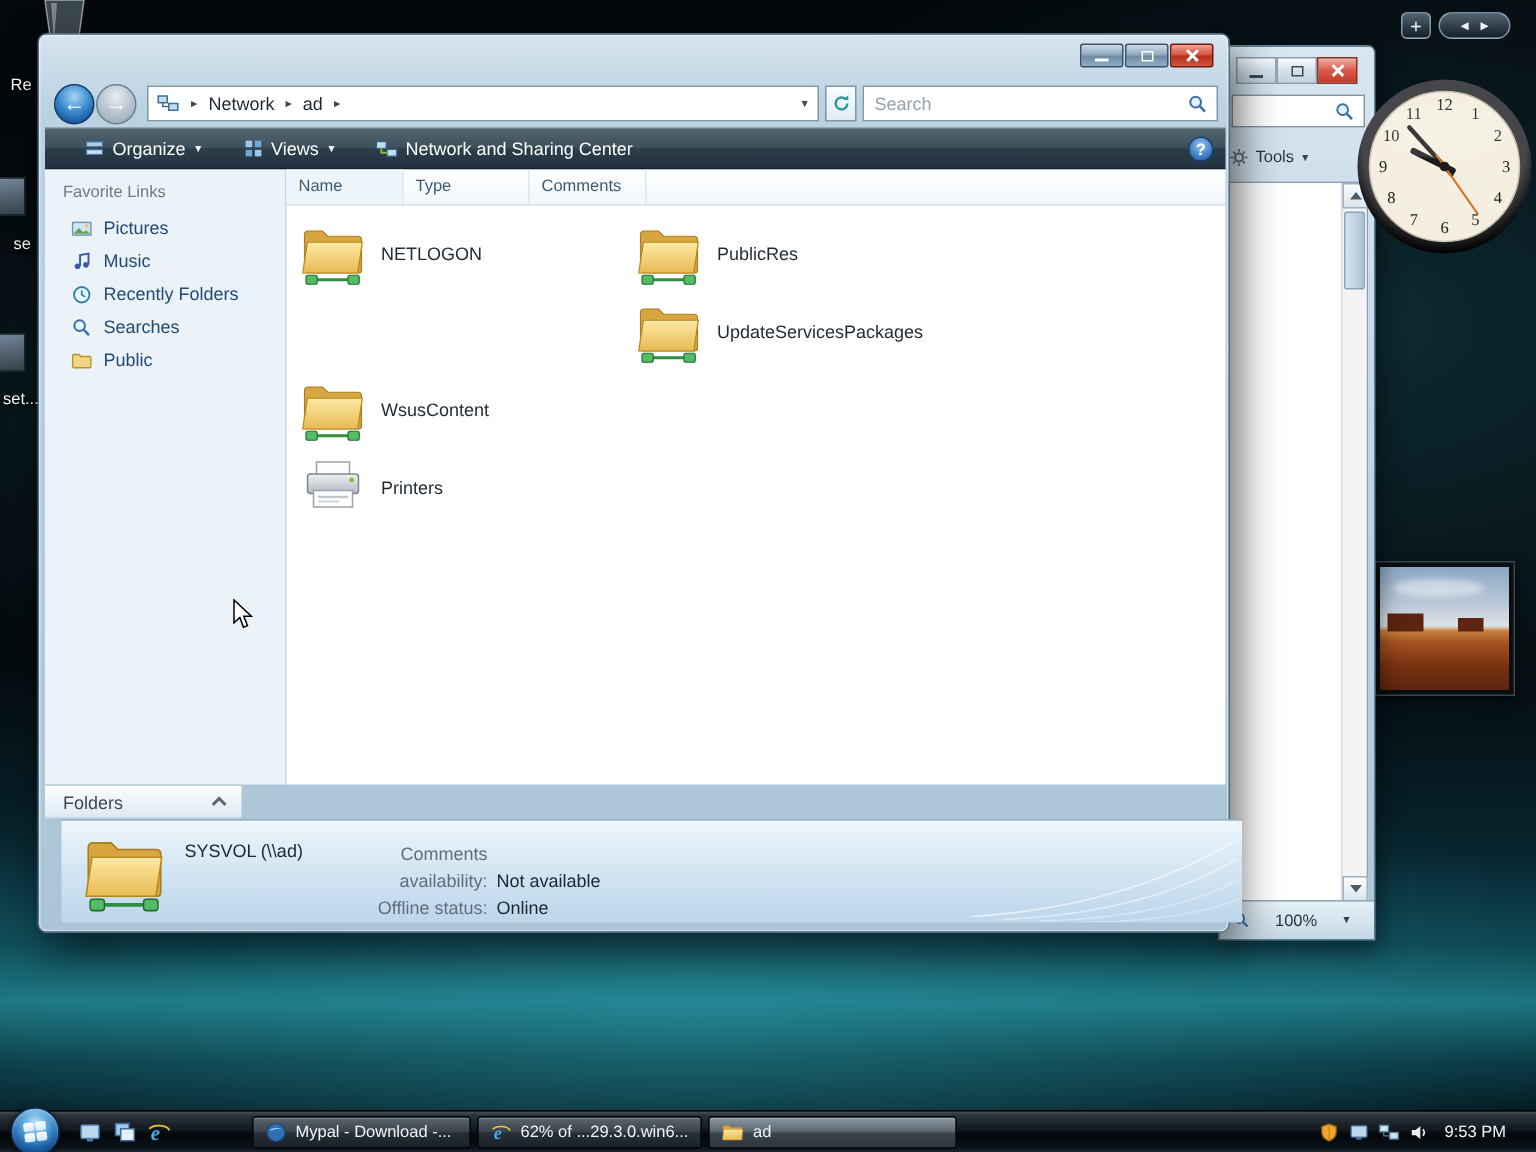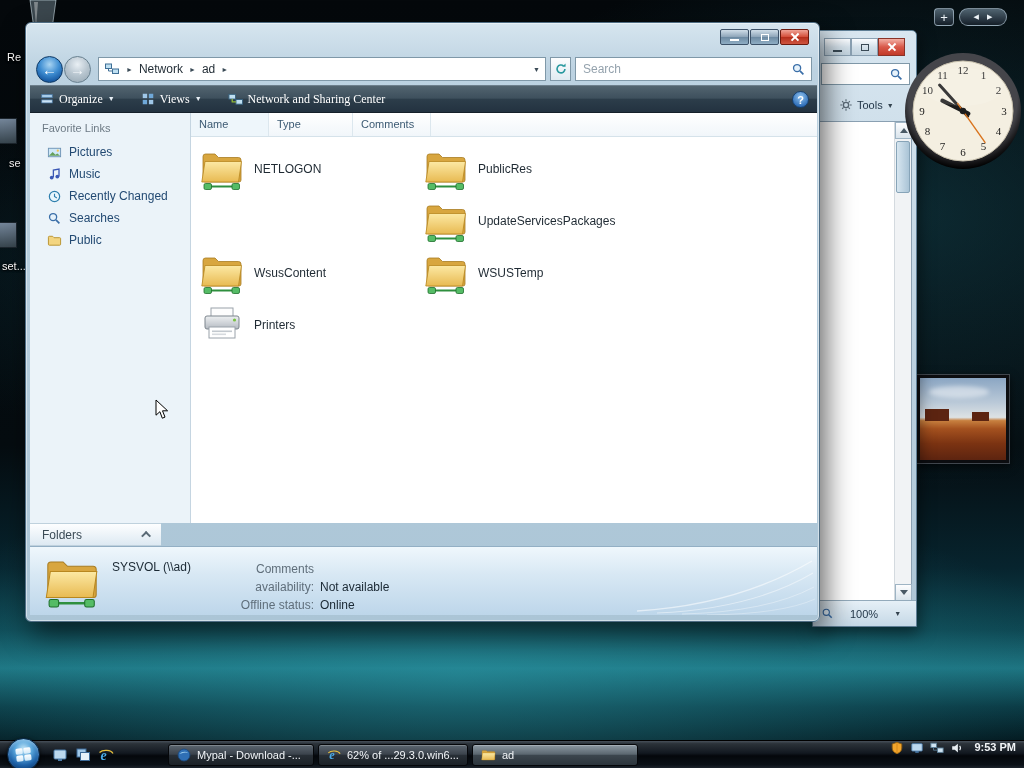--- a/index.html
+++ b/index.html
@@ -47,21 +47,21 @@
   .iecb { width:27px; height:18px; border:1px solid #8aa0b2; background:linear-gradient(180deg,#fbfdff,#d4e1ea 50%,#c2d3df);
     display:flex; align-items:center; justify-content:center; position:relative; }
   .iecb.close { background:linear-gradient(180deg,#f2b0a5,#d9594a 50%,#c23a28); border-color:#8a3328; }
   .gl-min { width:9px; height:2px; background:#3a4a56; margin-top:7px; }
   .gl-max { width:8px; height:7px; border:1.5px solid #3a4a56; }
   .gl-x { position:absolute; left:50%; top:50%; width:10px; height:1.8px; background:#fff; }
   .gl-x.a { transform:translate(-50%,-50%) rotate(45deg); }
   .gl-x.b { transform:translate(-50%,-50%) rotate(-45deg); }
   .ie-search { position:absolute; left:8px; top:32px; width:89px; height:22px; background:#fff; border:1px solid #7f98a8;
     display:flex; align-items:center; justify-content:flex-end; padding-right:5px; }
-  .ie-tools { position:absolute; left:6px; top:62px; width:93px; height:24px; display:flex; align-items:center; gap:4px; color:#1f3345; font-size:11px;margin-left:20px; }
+  .ie-tools { position:absolute; left:6px; top:62px; width:93px; height:24px; display:flex; align-items:center; gap:4px; color:#1f3345; font-size:11px; }
   .more { margin-left:auto; font-size:12px; color:#1f3345; }
   .ie-content { position:absolute; left:6px; top:90px; width:93px; height:481px; background:#fff; border:1px solid #8aa0b2; }
   .sb { position:absolute; right:0; top:0; width:17px; height:100%; background:#f1f3f5; border-left:1px solid #d4dadf; }
   .sb-up, .sb-dn { position:absolute; left:0; width:17px; height:17px; background:linear-gradient(180deg,#fdfdfe,#d9e4ec); border:1px solid #9eb4c4; display:flex; align-items:center; justify-content:center; }
   .sb-up { top:0; } .sb-dn { bottom:0; }
   .tri-up { width:0; height:0; border-left:4px solid transparent; border-right:4px solid transparent; border-bottom:5px solid #4a5a66; }
   .tri-dn { width:0; height:0; border-left:4px solid transparent; border-right:4px solid transparent; border-top:5px solid #4a5a66; }
   .sb-thumb { position:absolute; left:1px; top:19px; width:14px; height:52px; border-radius:2px; background:linear-gradient(90deg,#d7e6f0,#aac4d6); border:1px solid #87a4b8; }
   .ie-status { position:absolute; left:0; bottom:0; width:103px; height:26px; border-top:1px solid #93aabb;
     background:linear-gradient(180deg,#e6f0f7,#c5d8e6); display:flex; align-items:center; gap:16px; padding-left:8px; color:#1f3345; font-size:11px; }
@@ -85,21 +85,21 @@
   .bc-item { cursor:default; }
   .bc-dd { margin-left:auto; width:17px; text-align:center; font-size:7px; color:#3a4a56; }
   .refresh { position:absolute; left:524px; top:34px; width:21px; height:24px; border:1px solid #7f98a8;
     background:linear-gradient(180deg,#fcfdfe,#e0ebf2); display:flex; align-items:center; justify-content:center; }
   .searchbox { position:absolute; left:549px; top:34px; width:237px; height:24px; background:#fff; border:1px solid #7f98a8;
     display:flex; align-items:center; padding:0 5px 0 7px; }
   .search-input { flex:1; border:none; outline:none; font:12px "Liberation Sans",sans-serif; color:#333; min-width:0; }
   .search-input::placeholder { color:#94a2ad; }
   .cmdbar { position:absolute; left:4px; top:62px; width:787px; height:28px;
     background:linear-gradient(180deg,#52646f 0%,#3e505d 46%,#2c3d4a 52%,#233240 100%);
-    border-top:1px solid #6d7f8c; border-bottom:1px solid #15202a; display:flex; align-items:center; padding-left:0; gap:6px;font-family:Liberation Serif, serif; }
+    border-top:1px solid #6d7f8c; border-bottom:1px solid #15202a; display:flex; align-items:center; padding-left:16px; gap:6px; }
   .cmd { display:flex; align-items:center; gap:5px; color:#fff; padding:0 10px; height:22px; border-radius:2px; }
   .caret { font-size:7px; color:#e9f0f6; }
   .caret.dark { color:#33434f; }
   .help { position:absolute; right:10px; top:68px; width:17px; height:17px; border-radius:50%;
     background:radial-gradient(circle at 50% 32%, #90c3ef, #2f6eb8 75%, #1d4f8c); border:1px solid #17406f;
     color:#fff; font-size:11px; font-weight:bold; display:flex; align-items:center; justify-content:center; }
   .navpane { position:absolute; left:4px; top:90px; width:161px; height:410px; background:#ebf3f9; border-right:1px solid #c5d5e1; }
   .favtitle { margin:9px 0 7px 12px; color:#6d7a85; font-size:11px; }
   .fav { display:flex; align-items:center; height:22px; padding-left:17px; color:#234a73; gap:7px; }
   .fav svg { flex:none; }
@@ -114,21 +114,21 @@
   .hc-type { width:84px; }
   .hc-comm { width:78px; }
   .hc-fill { flex:1; border-right:none; }
   .files { position:absolute; left:165px; top:114px; width:626px; height:386px; background:#fff; }
   .tile { position:absolute; width:220px; height:48px; display:flex; align-items:center; border:1px solid transparent; border-radius:3px; }
   .tile.selected { background:linear-gradient(180deg,#ddeefb,#c6e2f7); border-color:#84b6dc; }
   .t0{left:6px;top:8px} .t1{left:230px;top:8px} .t2{left:6px;top:60px} .t3{left:230px;top:60px}
   .t4{left:6px;top:112px} .t5{left:230px;top:112px} .t6{left:6px;top:164px}
   .tico { width:44px; height:44px; margin-left:2px; flex:none; }
   .tlabel { margin-left:10px; color:#1f2a33; white-space:nowrap; }
-  .details { position:absolute; left:4px; top:523px; width:787px; height:69px;
+  .details { position:absolute; left:15px; top:523px; width:787px; height:69px;
     background:linear-gradient(180deg,#eff7fc,#d8e8f4 40%,#bdd6ea); border-top:1px solid #93afc4; overflow:hidden; }
   .dico { position:absolute; left:14px; top:6px; width:56px; height:56px; }
   .dtitle { position:absolute; left:82px; top:13px; color:#1a2833; }
   .drows { position:absolute; left:168px; top:13px; }
   .drow { line-height:18px; }
   .dlabel { display:inline-block; width:116px; text-align:right; color:#5f6e7a; margin-right:6px; }
   .dvalue { color:#1a2833; }
   .dswirl { position:absolute; right:0; bottom:0; }
 
   
@@ -145,21 +145,21 @@
   .flag { width:15px; height:13px; display:grid; grid-template-columns:1fr 1fr; grid-template-rows:1fr 1fr; gap:1.5px; transform:rotate(-7deg); }
   .flag span { background:linear-gradient(180deg,#ffffff,#cfe8f8); border-radius:1.5px; }
   .ql { position:absolute; left:52px; top:0; height:28px; display:flex; align-items:center; gap:7px; }
   .tbtn { position:absolute; top:3px; height:22px; border-radius:3px; border:1px solid #05070a;
     background:linear-gradient(180deg,#5c6670 0%,#3b434c 46%,#272e35 52%,#1b2127 100%);
     box-shadow:0 1px 0 rgba(255,255,255,0.22) inset; color:#f2f5f8; display:flex; align-items:center; padding:0 8px; gap:6px;
     font-size:11px; white-space:nowrap; overflow:hidden; }
   .tbtn.active { background:linear-gradient(180deg,#8d99a3 0%,#5b6770 46%,#3b454d 52%,#2c353c 100%); }
   .b1 { left:168px; width:146px; } .b2 { left:318px; width:150px; } .b3 { left:472px; width:166px; }
   .tlab { overflow:hidden; text-overflow:ellipsis; }
-  .tray { position:absolute; right:2px; top:0; height:28px; display:flex; align-items:flex-start; gap:6px; padding:0 6px;font-weight:bold; }
+  .tray { position:absolute; right:14px; top:0; height:28px; display:flex; align-items:center; gap:6px; padding:0 6px; }
   .tclock { color:#f2f5f8; font-size:11px; margin-left:4px; }
 </style>
 </head>
 <body>
 
 <div class="desktop">
 
   <svg width="0" height="0" style="position:absolute" aria-hidden="true">
     <defs>
       <linearGradient id="gFoldFront" x1="0" y1="0" x2="0" y2="1">
@@ -355,21 +355,21 @@
           <circle cx="5" cy="11.2" r="2" fill="#3a57b5"></circle>
             <circle cx="11" cy="10.2" r="2" fill="#3a57b5"></circle>
         </svg>
         <span>Music</span>
       </div>
       <div class="fav">
         <svg width="15" height="15" viewBox="0 0 16 16">
           <circle cx="8" cy="8" r="5.5" fill="#e8f6fd" stroke="#2e7fae" stroke-width="1.3"></circle>
           <path d="M8 5 L8 8 L10.5 9.5" stroke="#2e7fae" stroke-width="1.2" fill="none"></path>
         </svg>
-        <span>Recently Changed</span>
+        <span>Recently Folders</span>
       </div>
       <div class="fav">
         <svg width="15" height="15" viewBox="0 0 16 16">
             <use href="#sym-mag"></use>
           </svg>
         <span>Searches</span>
       </div>
       <div class="fav">
         <svg width="15" height="15" viewBox="0 0 16 16">
           <path d="M1.5 4.5 Q1.5 3.5 2.5 3.5 L6 3.5 L7.5 5 L13.5 5 Q14.5 5 14.5 6 L14.5 12 Q14.5 13 13.5 13 L2.5 13 Q1.5 13 1.5 12 Z" fill="#f3d581" stroke="#b8912e"></path>
@@ -406,26 +406,20 @@
         <svg class="tico" viewBox="0 0 44 44">
             <use href="#sym-shared-folder"></use>
           </svg>
         <span class="tlabel">UpdateServicesPackages</span>
       </div>
       <div class="tile t4">
         <svg class="tico" viewBox="0 0 44 44">
             <use href="#sym-shared-folder"></use>
           </svg>
         <span class="tlabel">WsusContent</span>
-      </div>
-      <div class="tile t5">
-        <svg class="tico" viewBox="0 0 44 44">
-            <use href="#sym-shared-folder"></use>
-          </svg>
-        <span class="tlabel">WSUSTemp</span>
       </div>
       <div class="tile t6">
         <svg class="tico" viewBox="0 0 44 44">
             <use href="#sym-printer"></use>
           </svg>
         <span class="tlabel">Printers</span>
       </div>
     </div>
 
     <div class="details">

